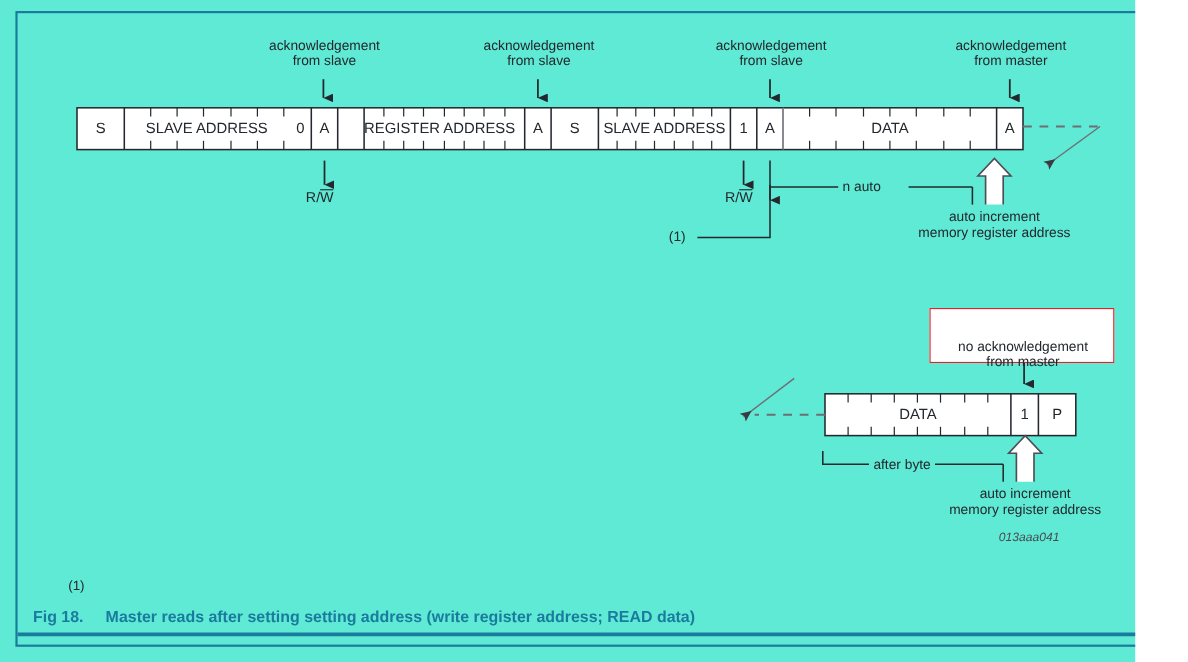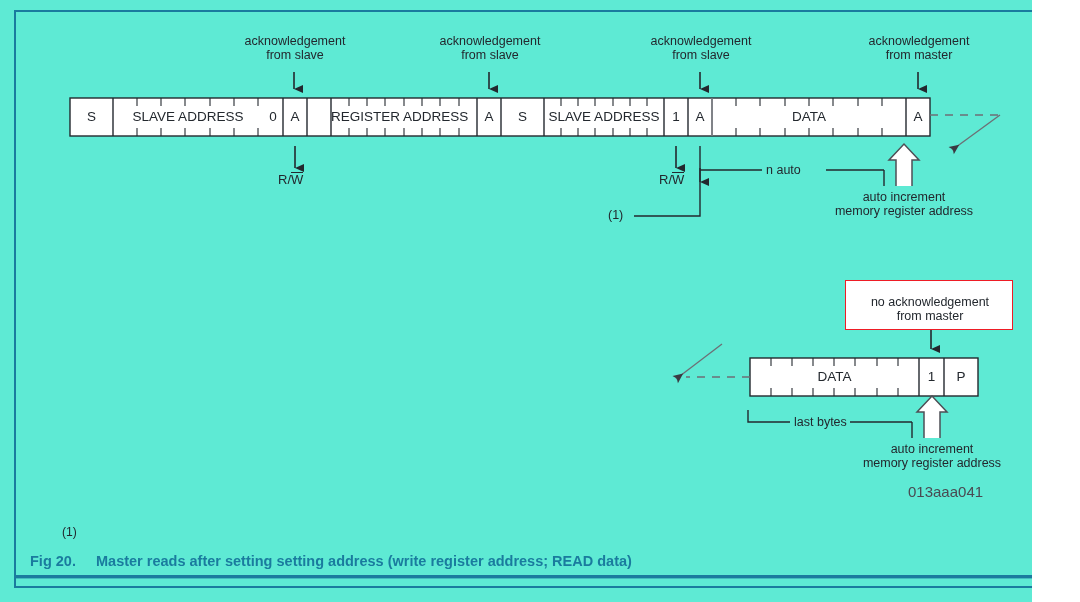--- a/index.html
+++ b/index.html
@@ -63,21 +63,22 @@
     line-height: 1.05;
   }
   .redbox {
     position: absolute;
     border: 1.6px solid #ee1c25;
     box-sizing: border-box;
     background: #ffffff;
   }
   .figid {
     position: absolute;
-    font-size: 15px;
+    font-style: italic;
+    font-size: 11px;
     color: #4a4a52;
     font-family: "Liberation Sans", sans-serif;
   }
   .footnote {
     position: absolute;
     font-size: 12.2px;
     color: #23282e;
   }
   .caption-num, .caption-text {
     position: absolute;
@@ -324,39 +325,39 @@
   <div class="txt small-anno" style="left:608px; top:208px;">(1)</div>
 
   <div class="txt small-anno" style="left:766px; top:163px;">n auto</div>
 
   <div class="txt anno" style="left:784px; top:190px; width:240px; text-align:center;">
     <div>auto increment</div>
     <div>memory register address</div>
   </div>
 
   <div class="redbox" style="left:845px; top:280px; width:168px; height:50px;">
-    <div class="txt anno" style="left:0; top:14px; width:168px; text-align:center;">
+    <div class="txt anno" style="left:0; top:27px; width:168px; text-align:center;">
       <div>no acknowledgement</div>
       <div>from master</div>
     </div>
   </div>
 
   <div class="txt cell-label" style="left:750px; top:369px; width:169px; text-align:center;">DATA</div>
 
   <div class="txt cell-label" style="left:919px; top:369px; width:25px; text-align:center;">1</div>
 
   <div class="txt cell-label" style="left:944px; top:369px; width:34px; text-align:center;">P</div>
 
-  <div class="txt small-anno" style="left:794px; top:415px;">last bytes</div>
+  <div class="txt small-anno" style="left:794px; top:415px;">after byte</div>
 
   <div class="txt anno" style="left:812px; top:442px; width:240px; text-align:center;">
     <div>auto increment</div>
     <div>memory register address</div>
   </div>
 
   <div class="figid" style="left:908px; top:483px;">013aaa041</div>
 
   <div class="footnote" style="left:62px; top:525px;">(1)</div>
 
-  <div class="caption-num" style="left:30px; top:553px;">Fig 20.</div>
+  <div class="caption-num" style="left:30px; top:553px;">Fig 18.</div>
   <div class="caption-text" style="left:96px; top:553px;">Master reads after setting setting address (write register address; READ data)</div>
 
 </div>
 
 </body></html>

